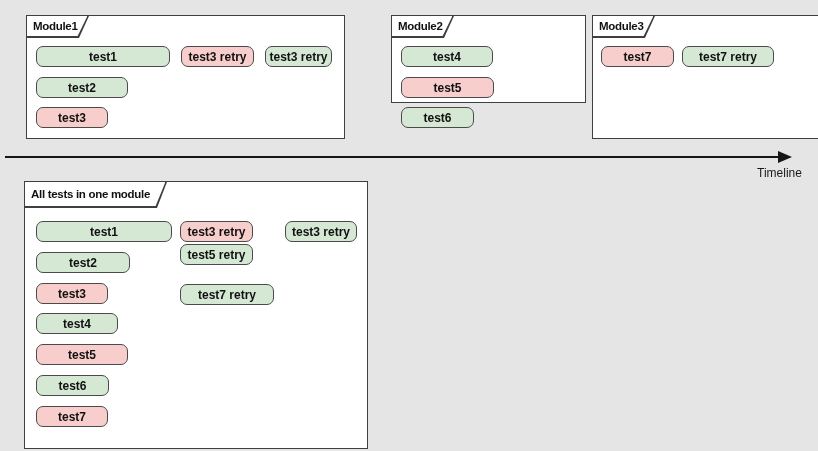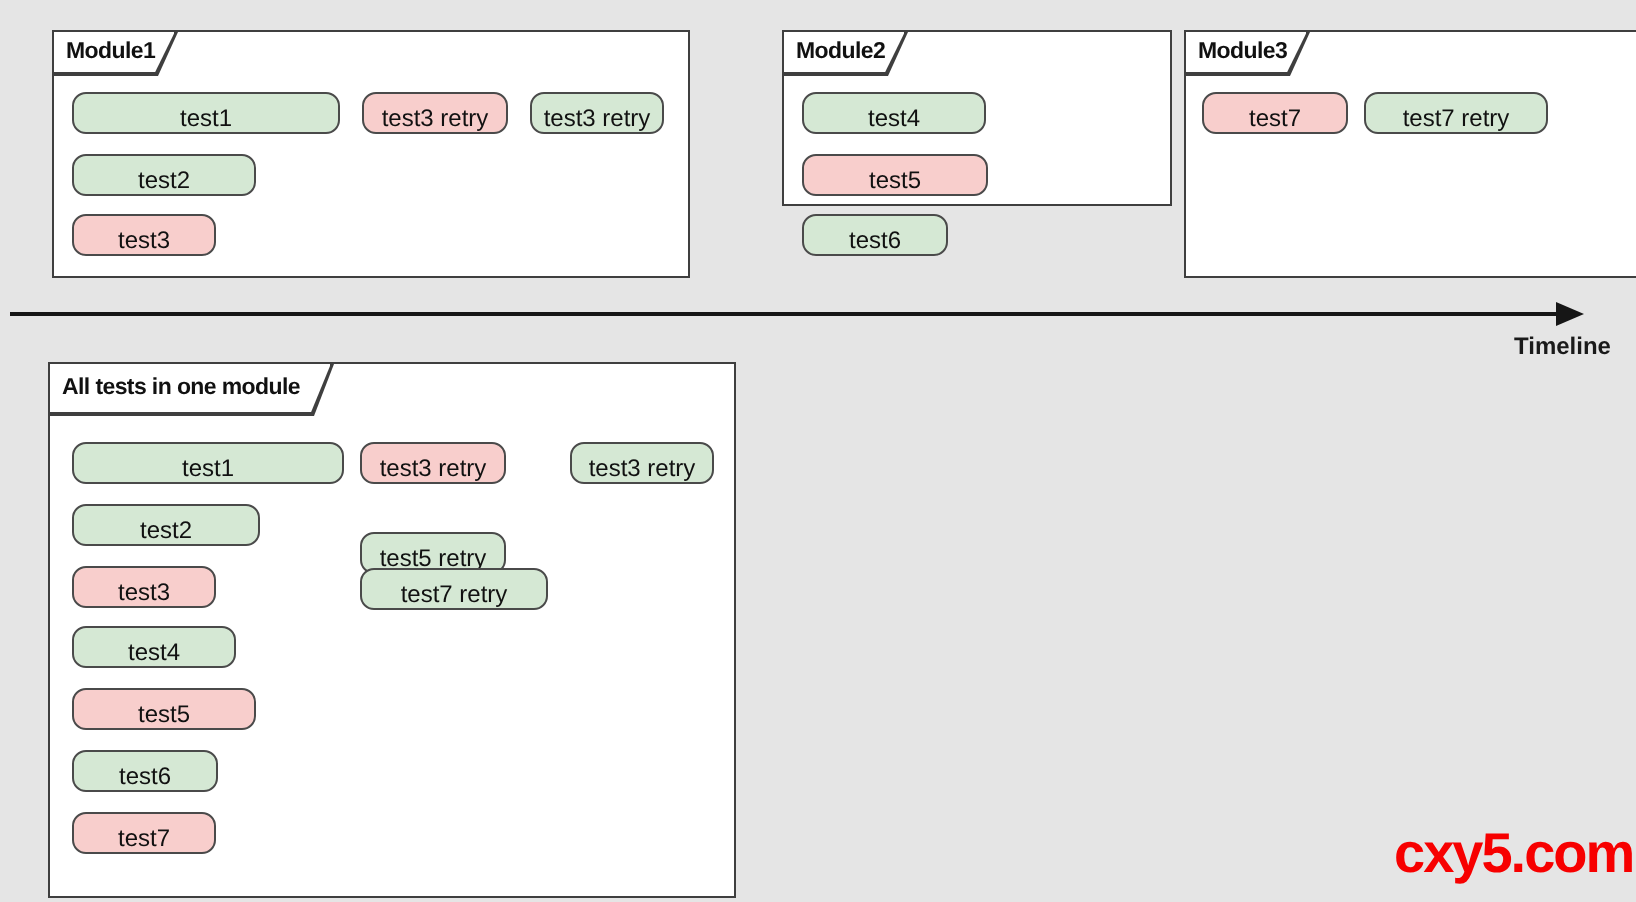--- a/index.html
+++ b/index.html
@@ -52,24 +52,24 @@
   }
 
   
   .test {
     position: absolute;
     height: 21px;
     box-sizing: border-box;
     border: 1.6px solid var(--box-border, #4a4a4a);
     border-radius: 7px;
     display: flex;
-    align-items: flex-end;
+    align-items: center;
     justify-content: center;
     font-size: 12px;
-    font-weight: normal;
+    font-weight: bold;
     color: var(--text-color, #111111);
     white-space: nowrap;
   }
   .pass { background: var(--pass-fill, #d5e8d4); }
   .fail { background: var(--fail-fill, #f8cecc); }
 
   
   .timeline-line {
     position: absolute;
     left: 5px; top: 156px;
@@ -82,21 +82,20 @@
     width: 0; height: 0;
     border-left: 14px solid #161616;
     border-top: 6px solid transparent;
     border-bottom: 6px solid transparent;
   }
   .timeline-label {
     position: absolute;
     left: 757px; top: 166px;
     font-size: 12px;
     color: #1a1a1a;
-    font-weight: bold;
   }
 
   
   .watermark {
     position: absolute;
     left: 697px; top: 411px;
     font-size: 28px;
     font-weight: bold;
     letter-spacing: -1px;
     color: var(--watermark-color, #f70000);
@@ -176,21 +175,21 @@
     </div>
     <div class="test fail" style="left:155px;top:39px;width:73px">
       <span>test3 retry</span>
     </div>
     <div class="test pass" style="left:260px;top:39px;width:72px">
       <span>test3 retry</span>
     </div>
     <div class="test pass" style="left:11px;top:70px;width:94px">
       <span>test2</span>
     </div>
-    <div class="test pass" style="left:155px;top:84px;width:73px">
+    <div class="test pass" style="left:155px;top:62px;width:73px">
       <span>test5 retry</span>
     </div>
     <div class="test fail" style="left:11px;top:101px;width:72px">
       <span>test3</span>
     </div>
     <div class="test pass" style="left:155px;top:102px;width:94px">
       <span>test7 retry</span>
     </div>
     <div class="test pass" style="left:11px;top:131px;width:82px">
       <span>test4</span>
@@ -199,15 +198,14 @@
       <span>test5</span>
     </div>
     <div class="test pass" style="left:11px;top:193px;width:73px">
       <span>test6</span>
     </div>
     <div class="test fail" style="left:11px;top:224px;width:72px">
       <span>test7</span>
     </div>
   </div>
 
-  <div class="watermark">cxy5.com</div>
 
 </div>
 
 </body></html>

